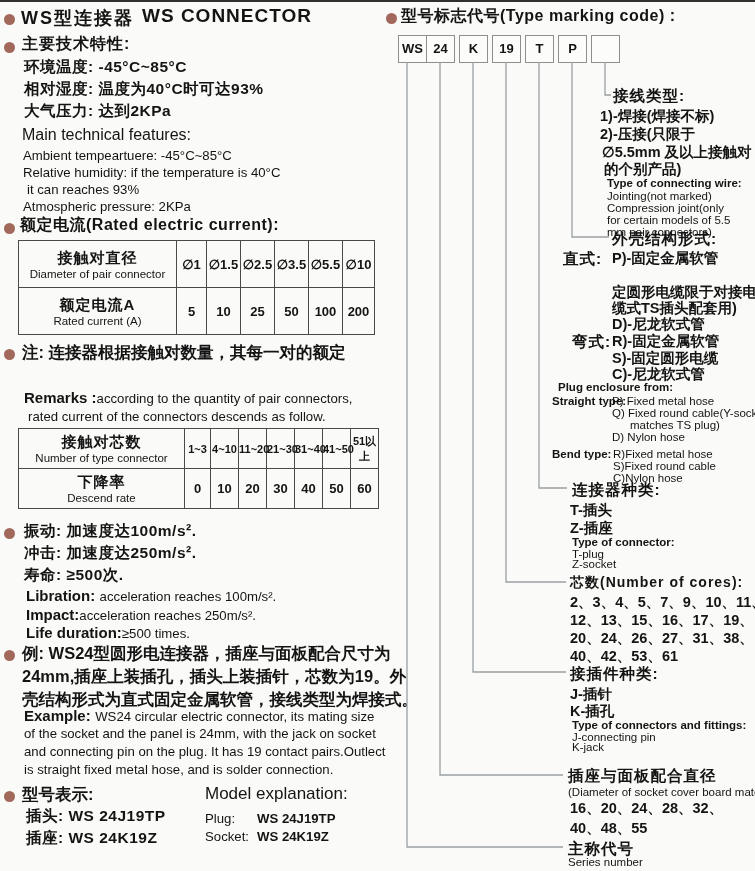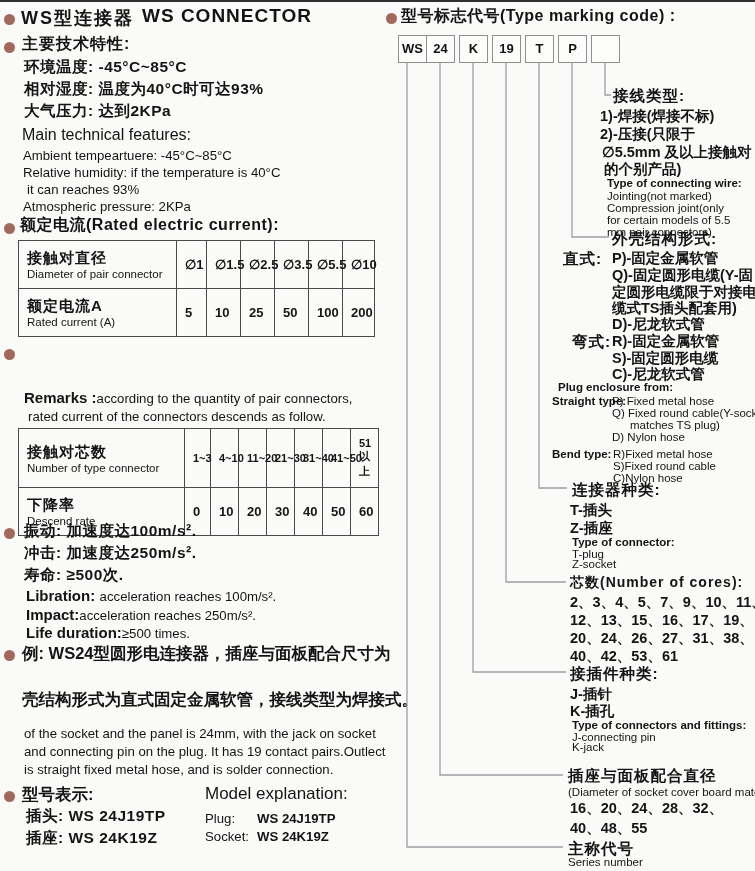--- a/index.html
+++ b/index.html
@@ -15,21 +15,21 @@
   .title-cn{font-size:18px; font-weight:bold; letter-spacing:2px;}
   .title-en{font-size:19px; font-weight:bold; letter-spacing:1px;}
   .hcn{font-size:16px; font-weight:bold; letter-spacing:1px;}
   .hcn2{font-size:16.5px; font-weight:bold;}
   .cn{font-size:15.5px; font-weight:600; letter-spacing:0.5px;}
   .ben{font-size:15.5px; font-weight:normal;}
   .en{font-size:13.2px;}
   .enb-lead{font-size:15px; font-weight:bold;}
 
   .dtable{position:absolute; border-collapse:collapse; table-layout:fixed;}
-  .dtable td{border:1px solid #4a4a4a; text-align:left; vertical-align:middle; padding:8px; font-size:13px; font-weight:600;}
+  .dtable td{border:1px solid #4a4a4a; text-align:center; vertical-align:middle; padding:0; font-size:13px; font-weight:600;}
   .dtable .lblcn{font-size:15px; font-weight:bold; letter-spacing:1px;}
   .dtable .lblen{font-size:11.5px; font-weight:normal;}
   .t2 .hdr{font-size:11px; font-weight:600;}
 
   .mbox{position:absolute; width:27px; height:26px; border:1px solid #8f8f8f; background:#fcfcfb;
         text-align:center; line-height:26px; font-size:13px; font-weight:600; top:35px;}
   .rtitle{font-size:15.5px; font-weight:bold; letter-spacing:1px;}
   .ritem{font-size:14.5px; font-weight:600;}
   .renb{font-size:11.5px; font-weight:bold;text-align:center;}
   .ren{font-size:11.5px;}
@@ -92,20 +92,21 @@
       <td>10</td>
       <td>25</td>
       <td>50</td>
       <td>100</td>
       <td>200</td>
     </tr>
   </tbody>
     </table>
 
   <i class="bullet" style="left:4px; top:349px"></i>
+  <div class="abs hcn2" style="left:22px; top:342px">注: 连接器根据接触对数量，其每一对的额定</div>
   <div class="abs" style="left:24px; top:389px">
     <span class="enb-lead">Remarks :</span><span class="en">according to the quantity of pair connectors,</span>
   </div>
   <div class="abs en" style="left:28px; top:409px">rated current of the connectors descends as follow.</div>
 
   <table class="dtable t2" style="left:18px; top:428px; width:360px; height:80px">
     <colgroup>
         <col style="width:166px">
         <col style="width:26px">
         <col style="width:28px">
@@ -154,21 +155,25 @@
   </div>
   <div class="abs" style="left:26px; top:606px">
     <span class="enb-lead">Impact:</span><span class="en">acceleration reaches 250m/s².</span>
   </div>
   <div class="abs" style="left:26px; top:624px">
     <span class="enb-lead">Life duration:</span><span class="en">≥500 times.</span>
   </div>
 
   <i class="bullet" style="left:4px; top:650px"></i>
   <div class="abs hcn2" style="left:22px; top:643px">例: WS24型圆形电连接器，插座与面板配合尺寸为</div>
+  <div class="abs hcn2" style="left:22px; top:666px">24mm,插座上装插孔，插头上装插针，芯数为19。外</div>
   <div class="abs hcn2" style="left:22px; top:689px">壳结构形式为直式固定金属软管，接线类型为焊接式。</div>
+  <div class="abs" style="left:24px; top:707px">
+    <span class="enb-lead">Example:</span> <span class="en">WS24 circular electric connector, its mating size</span>
+  </div>
   <div class="abs en" style="left:24px; top:726px">of the socket and the panel is 24mm, with the jack on socket</div>
   <div class="abs en" style="left:24px; top:744px">and connecting pin on the plug. It has 19 contact pairs.Outlect</div>
   <div class="abs en" style="left:24px; top:762px">is straight fixed metal hose, and is solder connection.</div>
 
   <i class="bullet" style="left:4px; top:791px"></i>
   <div class="abs hcn2" style="left:22px; top:784px">型号表示:</div>
   <div class="abs cn" style="left:26px; top:806px">插头: WS 24J19TP</div>
   <div class="abs cn" style="left:26px; top:828px">插座: WS 24K19Z</div>
   <div class="abs ben" style="left:205px; top:784px; font-size:17px">Model explanation:</div>
   <div class="abs" style="left:205px; top:809px">
@@ -206,21 +211,20 @@
   <div class="abs ritem" style="left:604px; top:160px">的个别产品)</div>
   <div class="abs renb" style="left:607px; top:177px">Type of connecting wire:</div>
   <div class="abs ren" style="left:607px; top:190px">Jointing(not marked)</div>
   <div class="abs ren" style="left:607px; top:202px">Compression joint(only</div>
   <div class="abs ren" style="left:607px; top:214px">for certain models of 5.5</div>
   <div class="abs ren" style="left:607px; top:226px">mm pair connectors)</div>
 
   <div class="abs rtitle" style="left:612px; top:229px">外壳结构形式:</div>
   <div class="abs rtitle" style="left:563px; top:249px">直式:</div>
   <div class="abs ritem" style="left:612px; top:249px">P)-固定金属软管</div>
-  <div class="abs ritem" style="left:612px; top:266px">Q)-固定圆形电缆(Y-固</div>
   <div class="abs ritem" style="left:612px; top:283px">定圆形电缆限于对接电</div>
   <div class="abs ritem" style="left:612px; top:299px">缆式TS插头配套用)</div>
   <div class="abs ritem" style="left:612px; top:315px">D)-尼龙软式管</div>
   <div class="abs rtitle" style="left:572px; top:332px">弯式:</div>
   <div class="abs ritem" style="left:612px; top:332px">R)-固定金属软管</div>
   <div class="abs ritem" style="left:612px; top:349px">S)-固定圆形电缆</div>
   <div class="abs ritem" style="left:612px; top:365px">C)-尼龙软式管</div>
   <div class="abs renb" style="left:558px; top:381px">Plug enclosure from:</div>
   <div class="abs renb" style="left:552px; top:395px">Straight type:</div>
   <div class="abs ren" style="left:612px; top:395px">P) Fixed metal hose</div>

